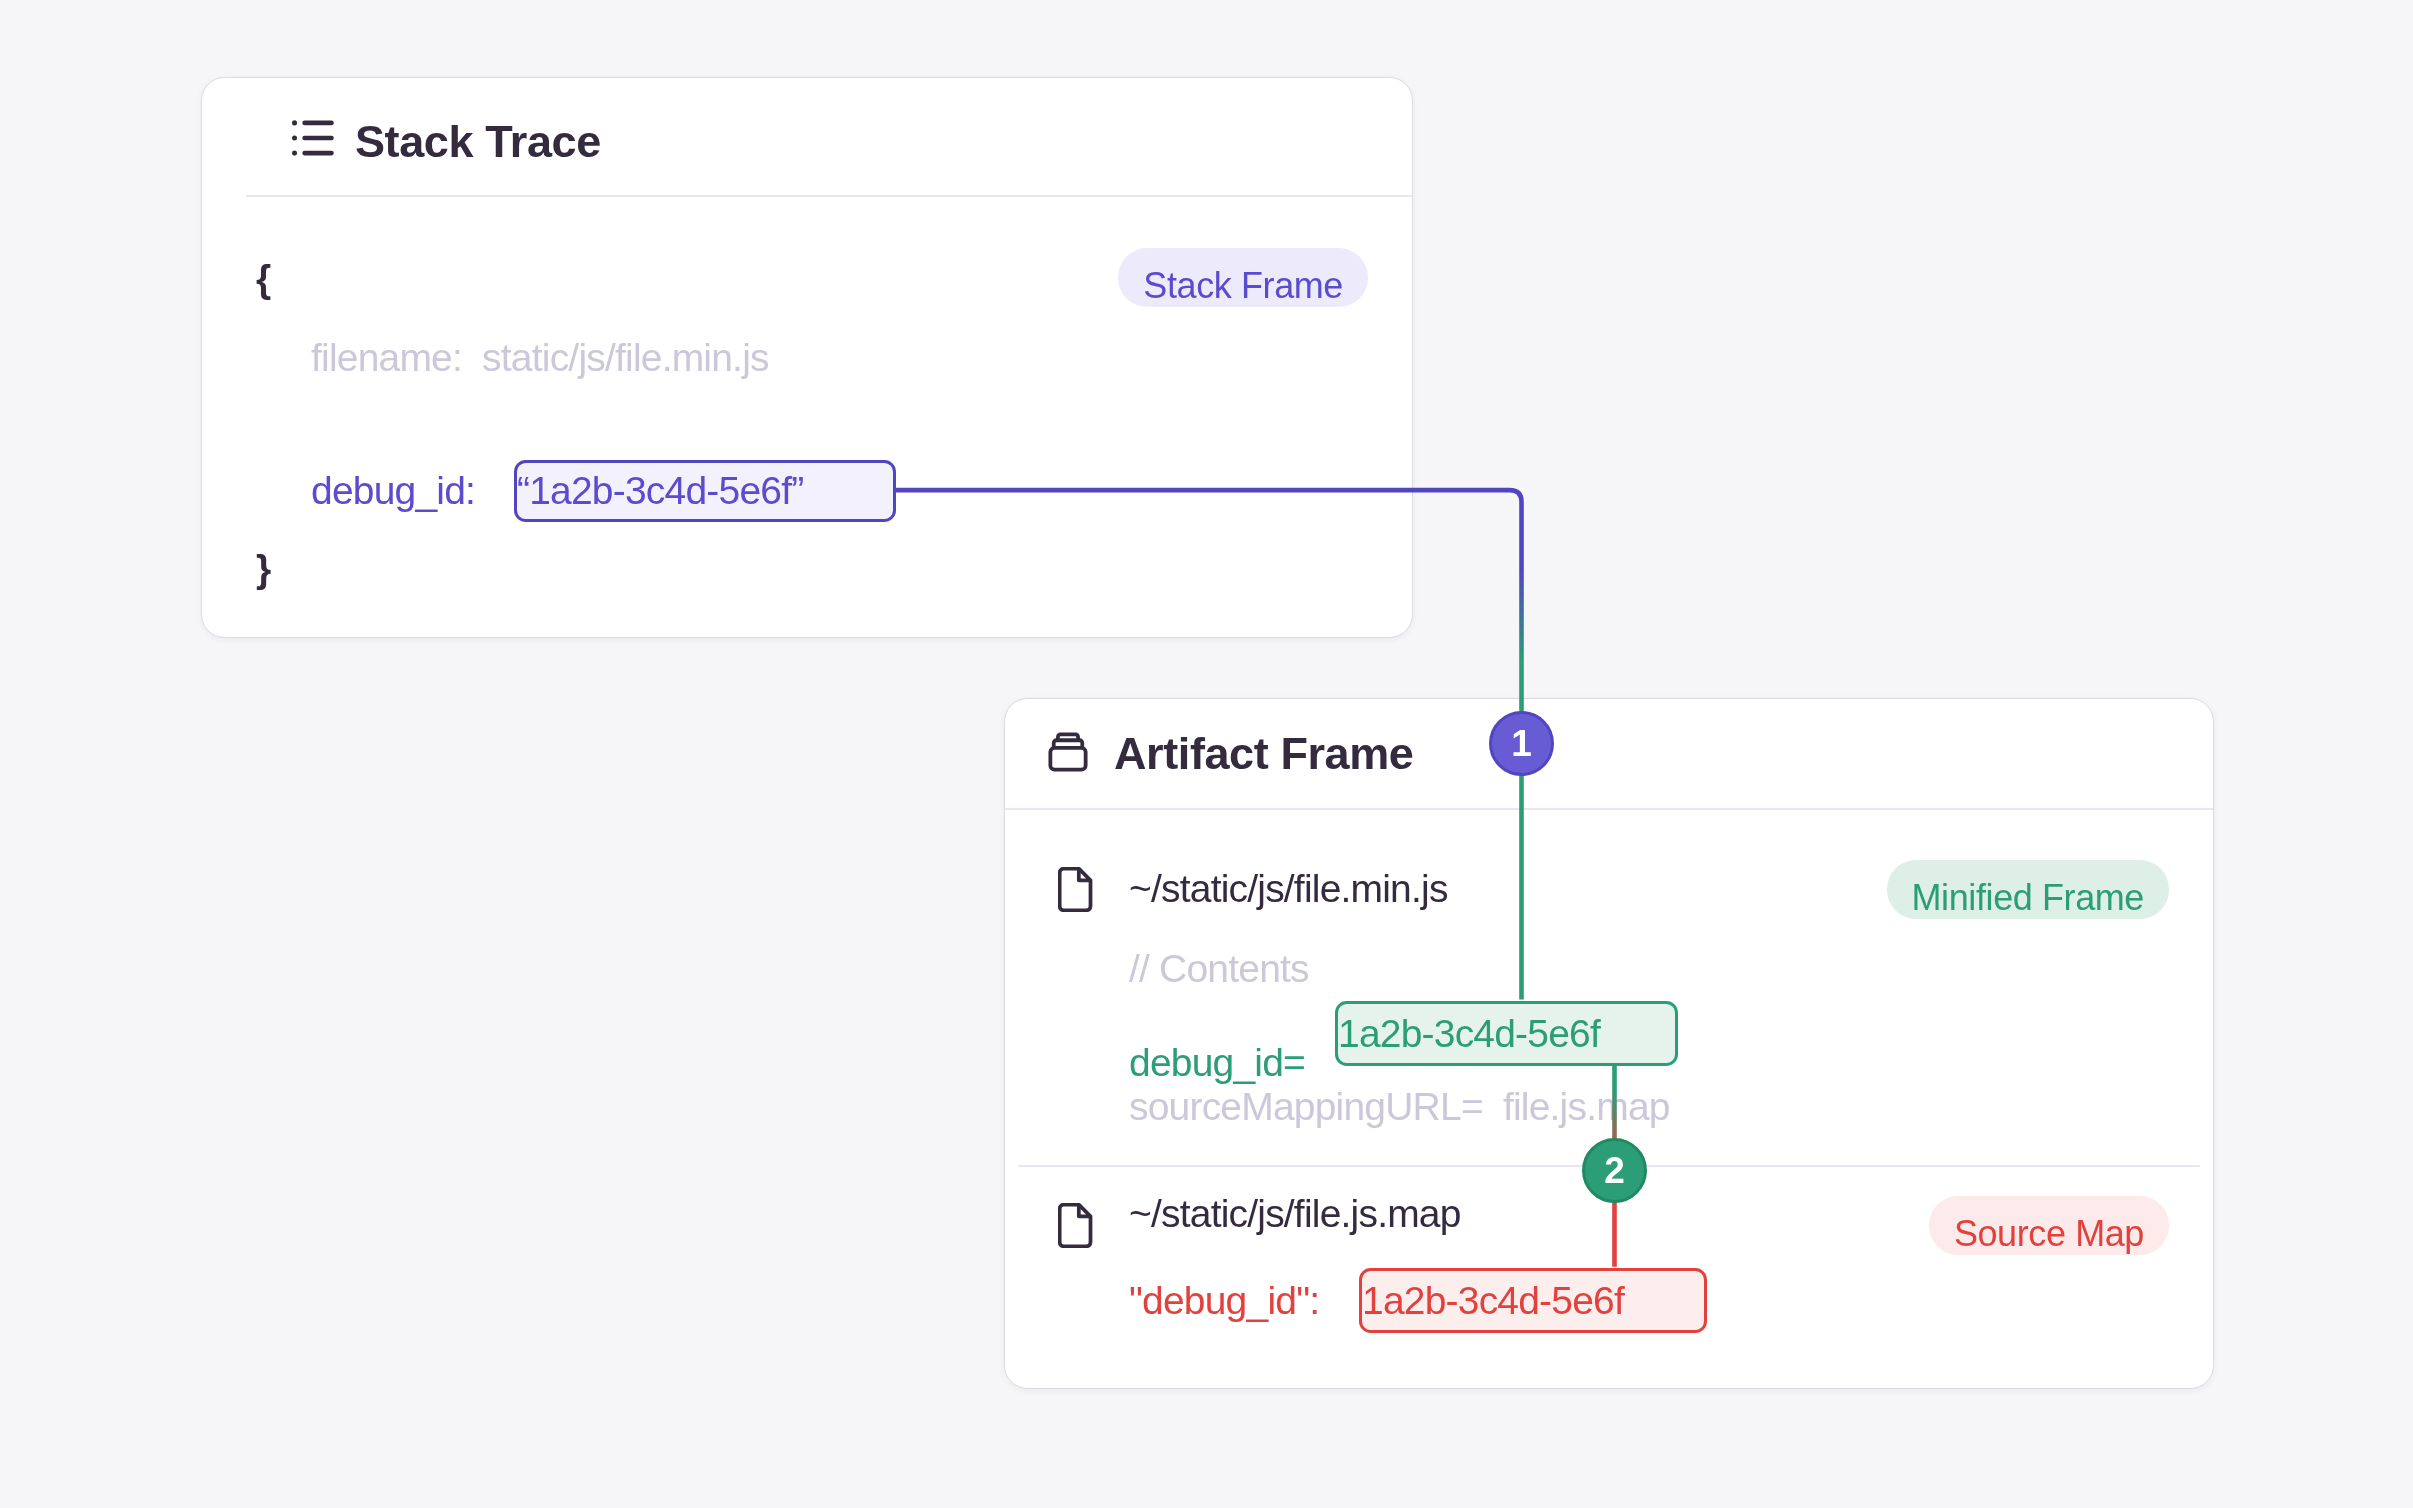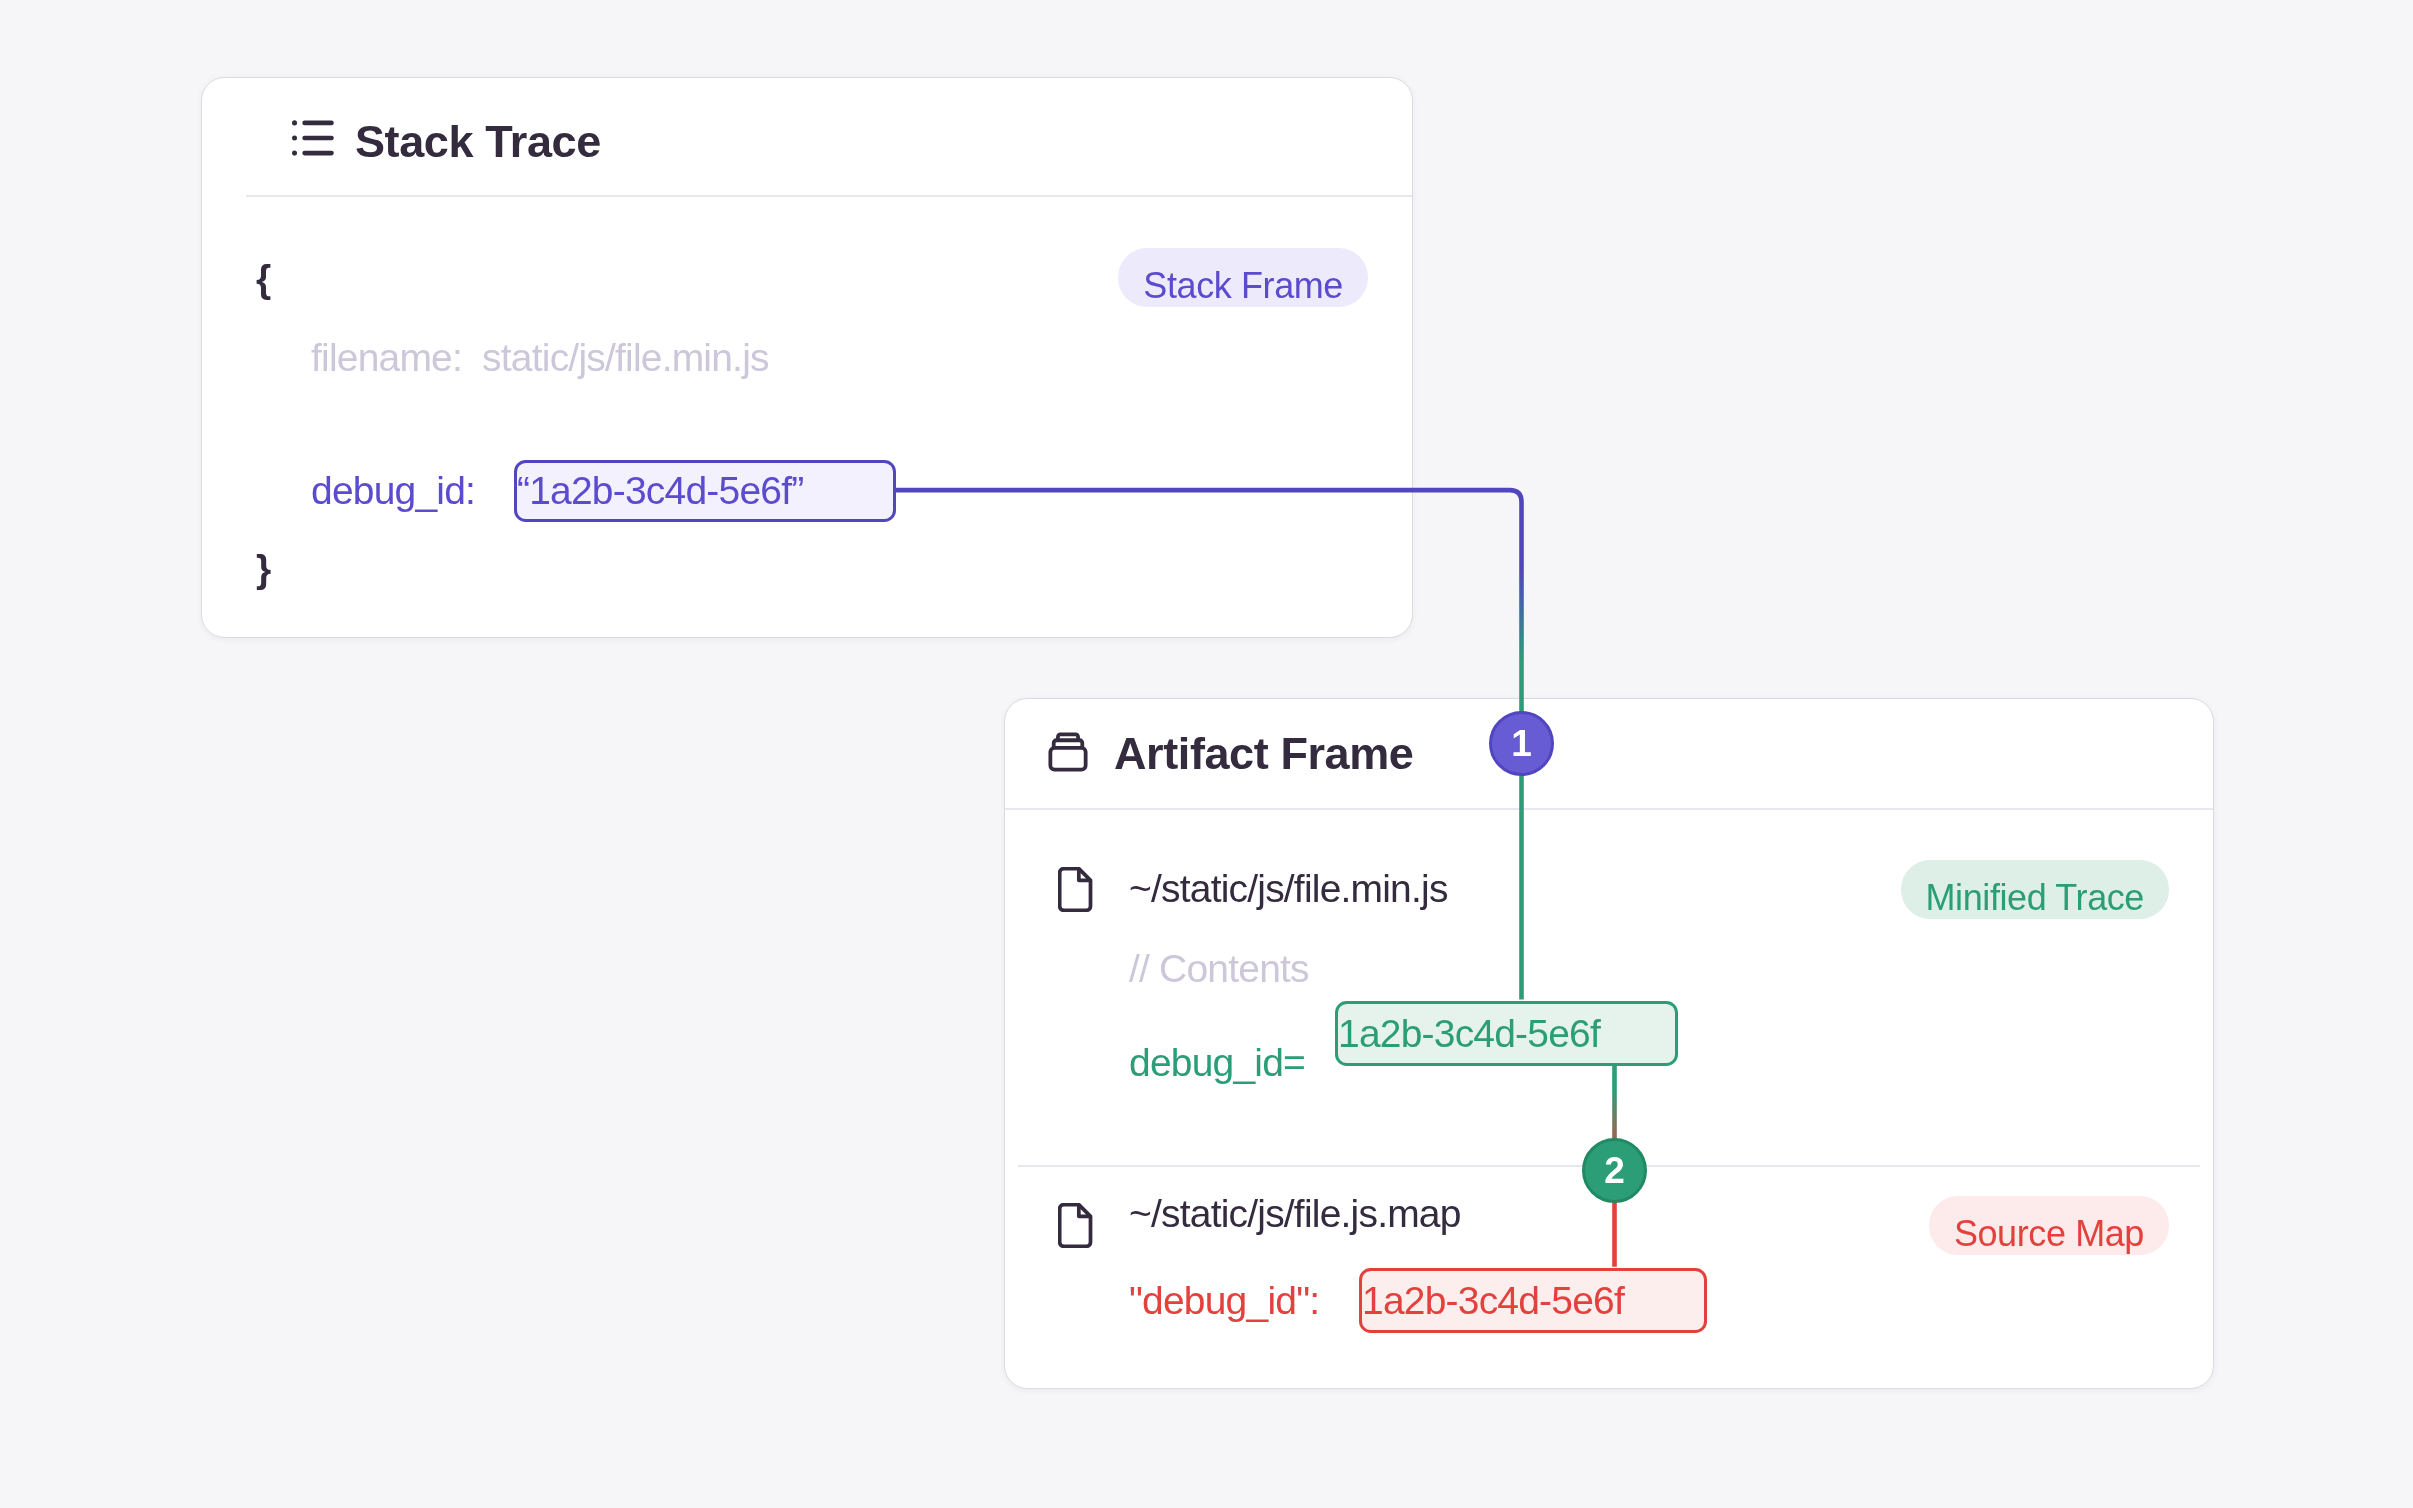--- a/index.html
+++ b/index.html
@@ -100,30 +100,31 @@
     </div>
 
     <span class="file-row-icon" style="left:53px;top:168px;">
       <svg width="35" height="45" viewBox="0 0 42 54" fill="none">
         <path d="M7 2 H25 L39 16 V47 a5 5 0 0 1 -5 5 H7 a5 5 0 0 1 -5 -5 V7 a5 5 0 0 1 5 -5 Z" stroke="#342b3e" stroke-width="4.5" stroke-linejoin="round" fill="#ffffff"></path>
         <path d="M25 2 V16 H39" stroke="#342b3e" stroke-width="4.5" stroke-linejoin="round" fill="none"></path>
       </svg>
     </span>
     <span class="code ink" style="left:124px;top:165px;">~/static/js/file.min.js</span>
     <div class="pill green" style="right:44px;top:161px;">
-      <span>Minified Trace</span>
+      <span>Minified Frame</span>
     </div>
 
     <span class="code muted" style="left:124px;top:245px;">// Contents</span>
 
     <span class="code green" style="left:124px;top:309px;margin-top:30px;">debug_id=</span>
     <div class="value-box green" style="left:330px;top:302px;width:343px;height:65px;">
       <span>1a2b-3c4d-5e6f</span>
     </div>
 
+    <span class="code muted" style="left:124px;top:383px;">sourceMappingURL=  file.js.map</span>
 
     <div class="hdr-divider" style="top:466px;left:13.4px;right:13.4px;"></div>
 
     <span class="file-row-icon" style="left:53px;top:504px;">
       <svg width="35" height="45" viewBox="0 0 42 54" fill="none">
         <path d="M7 2 H25 L39 16 V47 a5 5 0 0 1 -5 5 H7 a5 5 0 0 1 -5 -5 V7 a5 5 0 0 1 5 -5 Z" stroke="#342b3e" stroke-width="4.5" stroke-linejoin="round" fill="#ffffff"></path>
         <path d="M25 2 V16 H39" stroke="#342b3e" stroke-width="4.5" stroke-linejoin="round" fill="none"></path>
       </svg>
     </span>
     <span class="code ink" style="left:124px;top:490px;">~/static/js/file.js.map</span>

